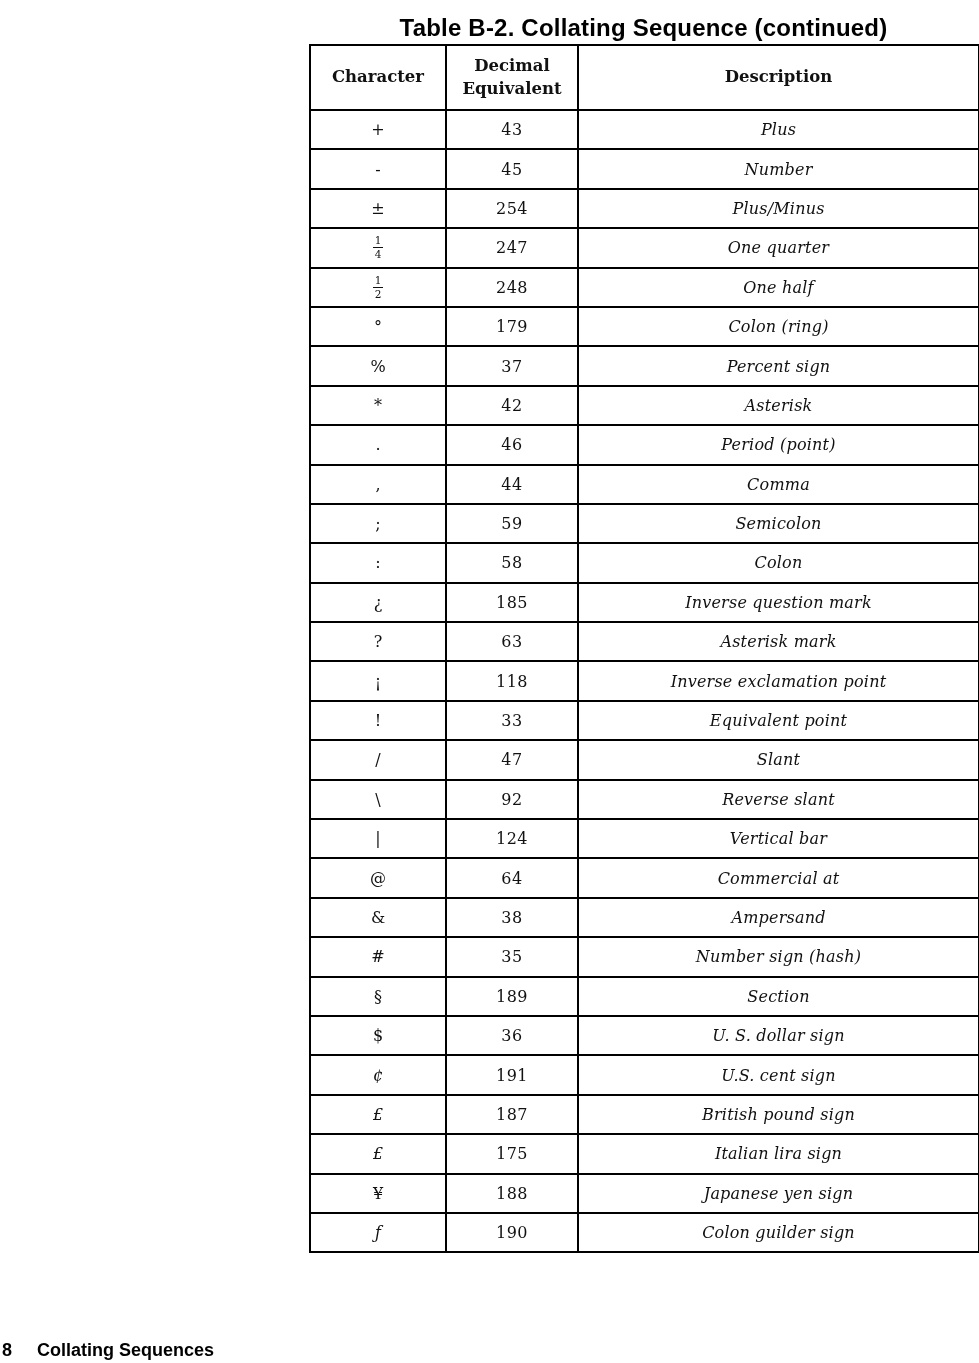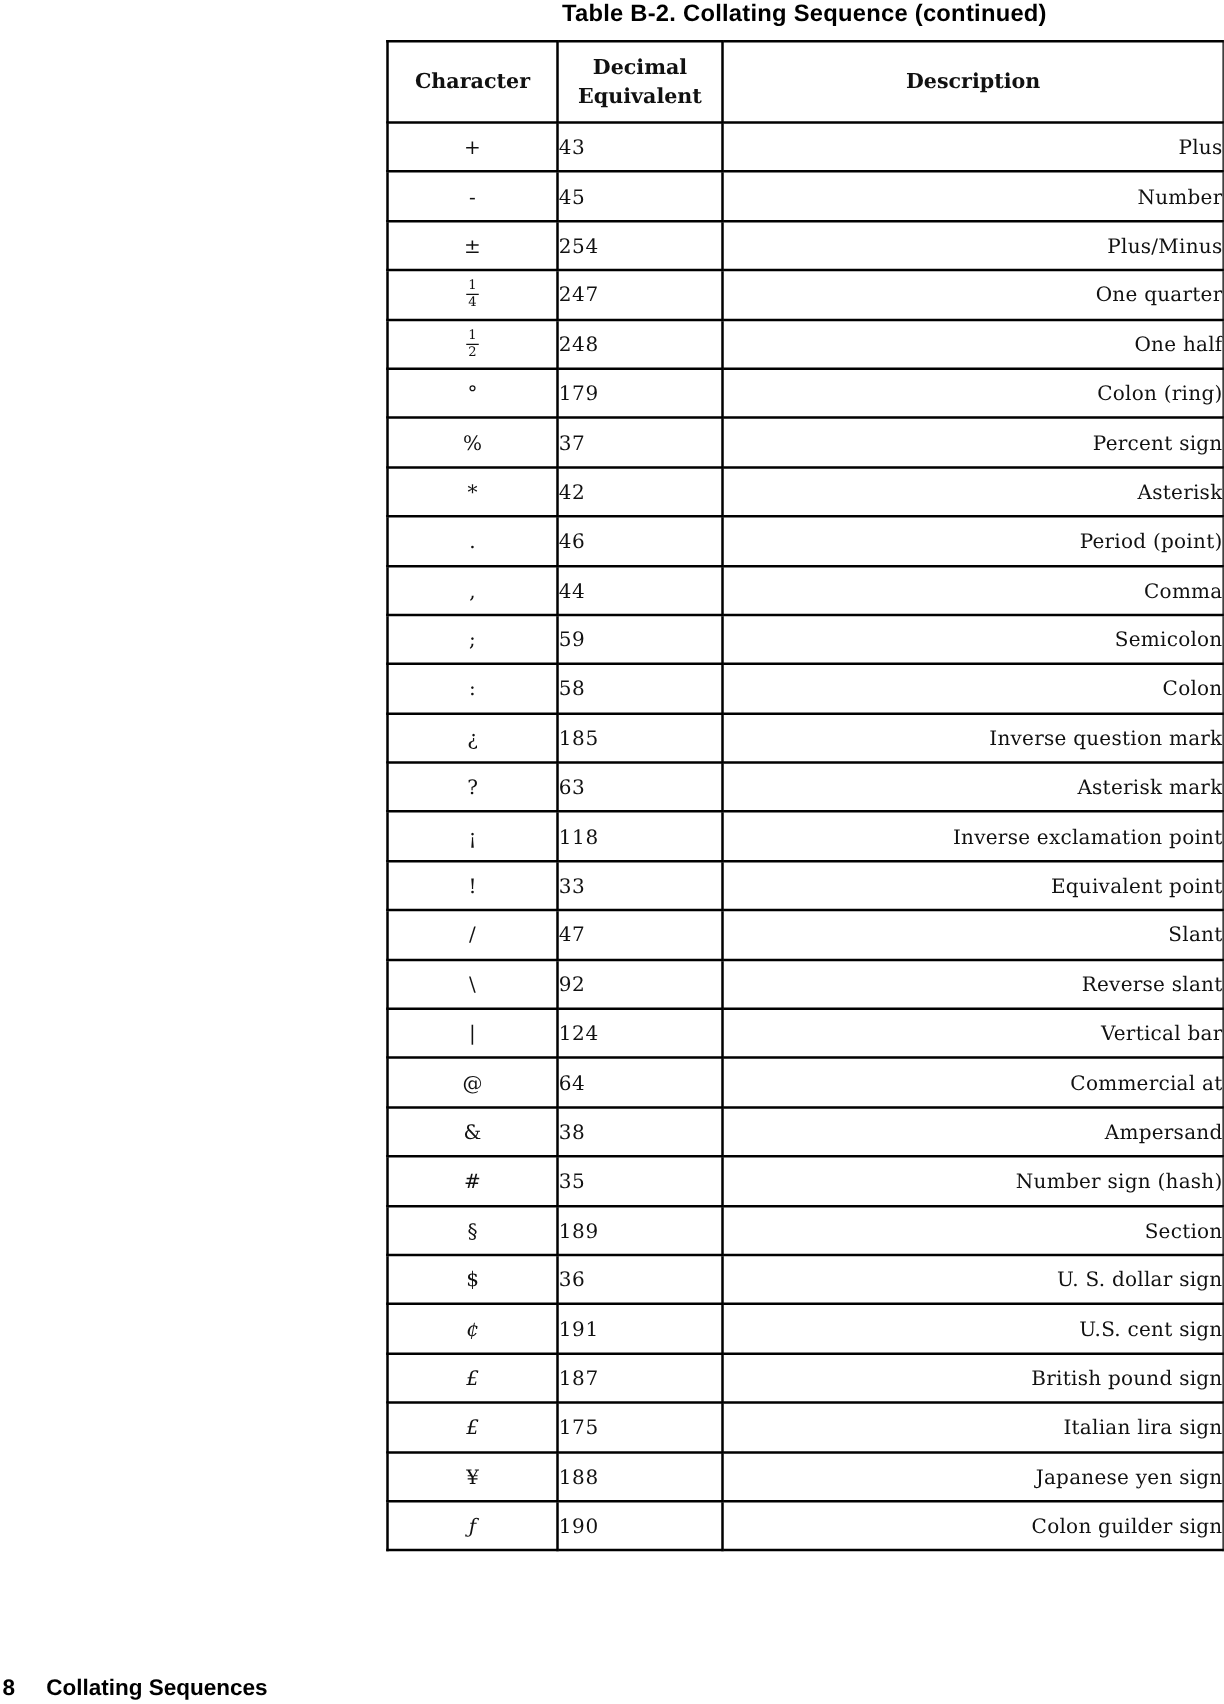--- a/index.html
+++ b/index.html
@@ -11,34 +11,34 @@
     position: relative;
     width: 979px;
     height: 1363px;
     font-family: "DejaVu Serif", serif;
     color: #111111;
     overflow: hidden;
   }
   .page-title {
     position: absolute;
     left: 309px;
-    top: 1px;
+    top: 14px;
     width: 669px;
     text-align: center;
     font-family: "Liberation Sans", sans-serif;
     font-weight: bold;
-    font-size: 19px;
+    font-size: 24px;
     letter-spacing: 0.2px;
     color: #000000;
     white-space: nowrap;
   }
   table.collating {
     position: absolute;
     left: 309px;
-    top: 32px;
+    top: 44px;
     width: 669px;
     border-collapse: collapse;
     table-layout: fixed;
     border-radius: 17px;
   }
   table.collating th,
   table.collating td {
     border: 2px solid #000000;
     overflow: hidden;
   }
@@ -54,26 +54,28 @@
   table.collating td {
     height: 37.4px;
     font-size: 16px;
     vertical-align: middle;
     padding: 0;
   }
   td.col-char {
     text-align: center;
   }
   td.col-dec {
+    text-align: center;
     letter-spacing: 0.5px;
   }
   td.col-desc {
-    text-align: right;
+    text-align: center;
     padding-left: 7px;
     letter-spacing: 0.2px;
+    font-style: italic;
   }
   td .italic {
     font-style: italic;
   }
   .frac {
     display: inline-flex;
     flex-direction: column;
     align-items: center;
     font-size: 10.5px;
     line-height: 1.05;

